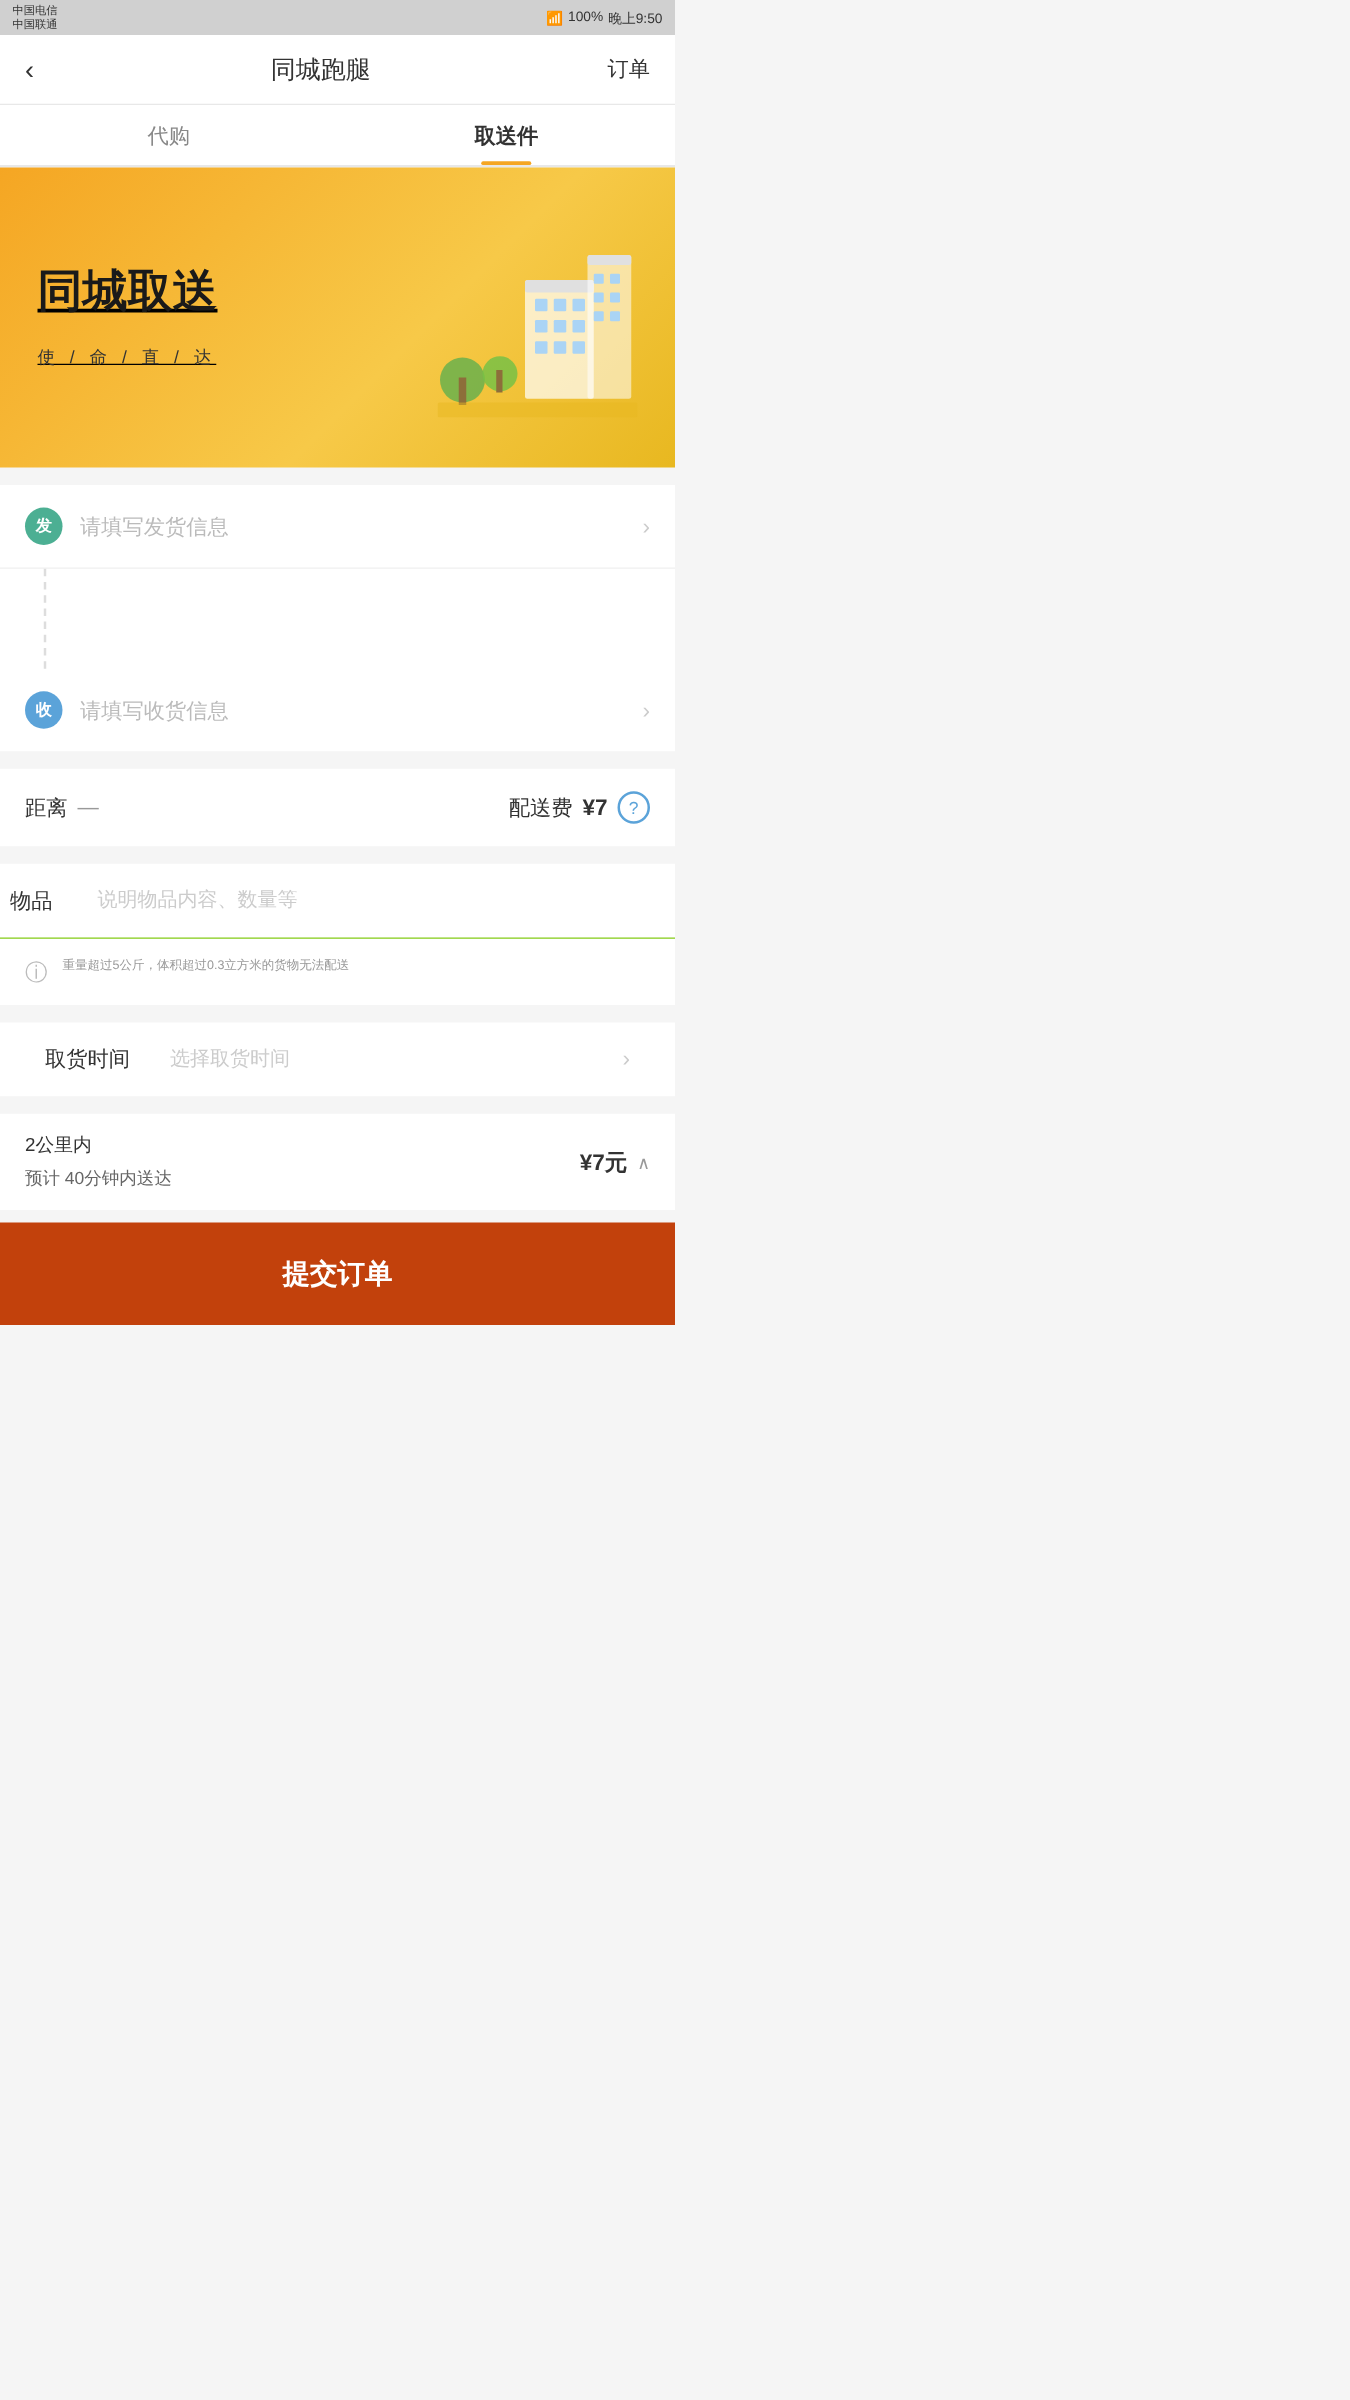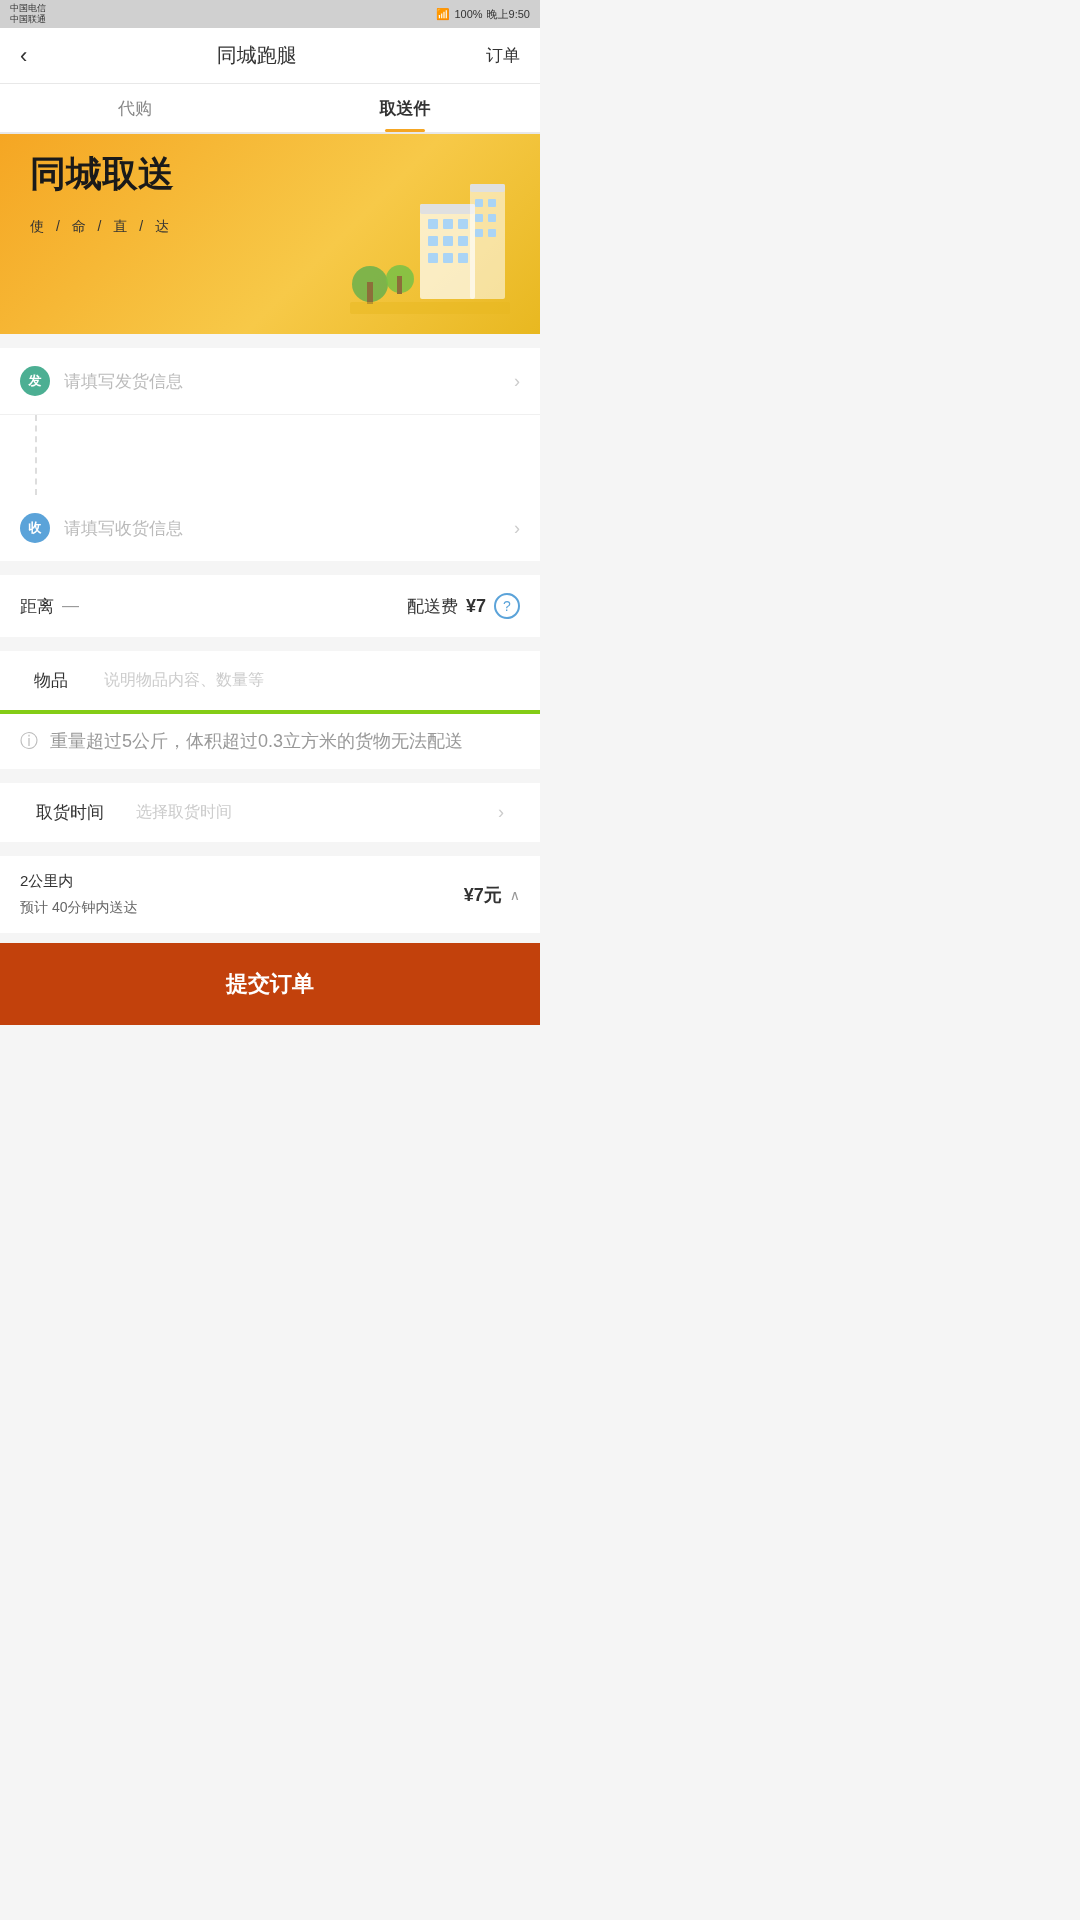--- a/index.html
+++ b/index.html
@@ -84,27 +84,28 @@
       transform: translateX(-50%);
       width: 40px;
       height: 3px;
       background: #f5a623;
       border-radius: 2px;
     }
 
     
     .banner {
       width: 100%;
-      height: 200px;
+      height: 240px;
       background: linear-gradient(135deg, #f5a623 0%, #f7c948 60%, #e8b820 100%);
       position: relative;
       overflow: hidden;
       display: flex;
-      align-items: flex-start;
+      align-items: center;
       padding: 20px 30px;
+      text-decoration: underline;
     }
     .banner-text-area { flex: 1; }
     .banner-main-title {
       font-size: 36px;
       font-weight: 900;
       color: #1a1a1a;
       line-height: 1.1;
     }
     .banner-sub-title {
       font-size: 14px;
@@ -197,22 +198,22 @@
     }
 
     
     .item-section {
       background: #fff;
       margin-top: 14px;
     }
     .item-row {
       display: flex;
       align-items: center;
-      padding: 18px 34px;
-      border-bottom: 4px solid #84cc16;
+      padding: 18px 8px;
+      border-bottom: 1px solid #84cc16;
     }
     .item-label { font-size: 17px; color: #333; font-weight: 500; min-width: 50px; }
     .item-input {
       flex: 1;
       font-size: 16px;
       color: #ccc;
       margin-left: 20px;
     }
     .notice-row {
       display: flex;
@@ -220,21 +221,21 @@
       padding: 14px 20px;
       gap: 12px;
     }
     .notice-icon {
       color: #bbb;
       font-size: 18px;
       margin-top: 1px;
       flex-shrink: 0;
     }
     .notice-text {
-      font-size: 18px;
+      font-size: 10px;
       color: #999;
       line-height: 1.5;
     }
 
     
     .pickup-section {
       background: #fff;
       margin-top: 14px;
       display: flex;
       align-items: center;

